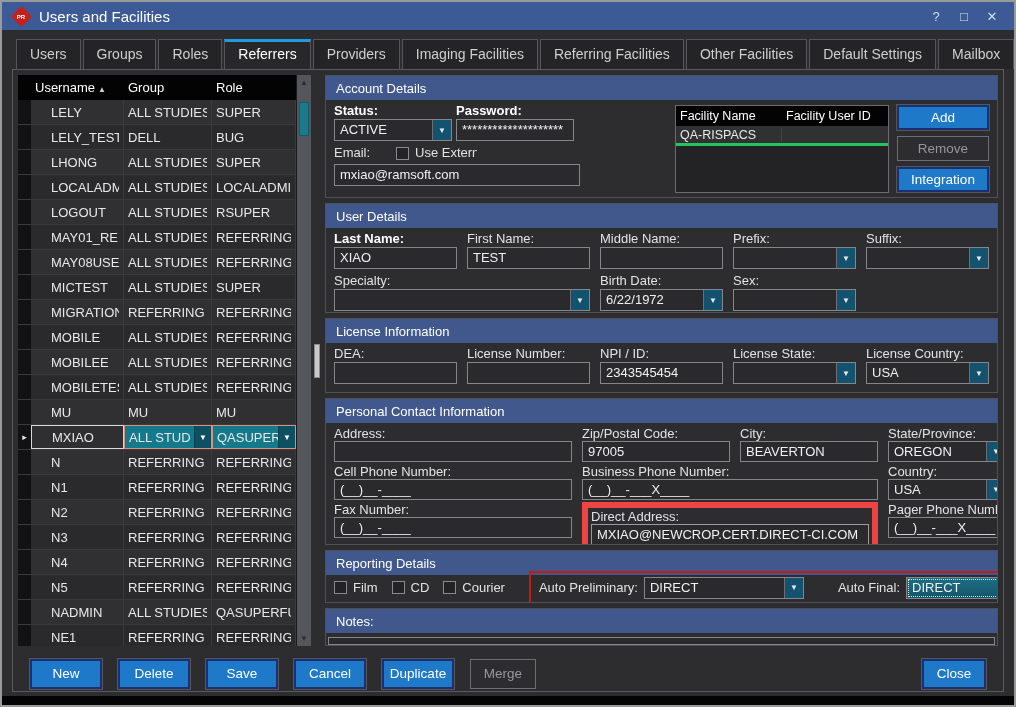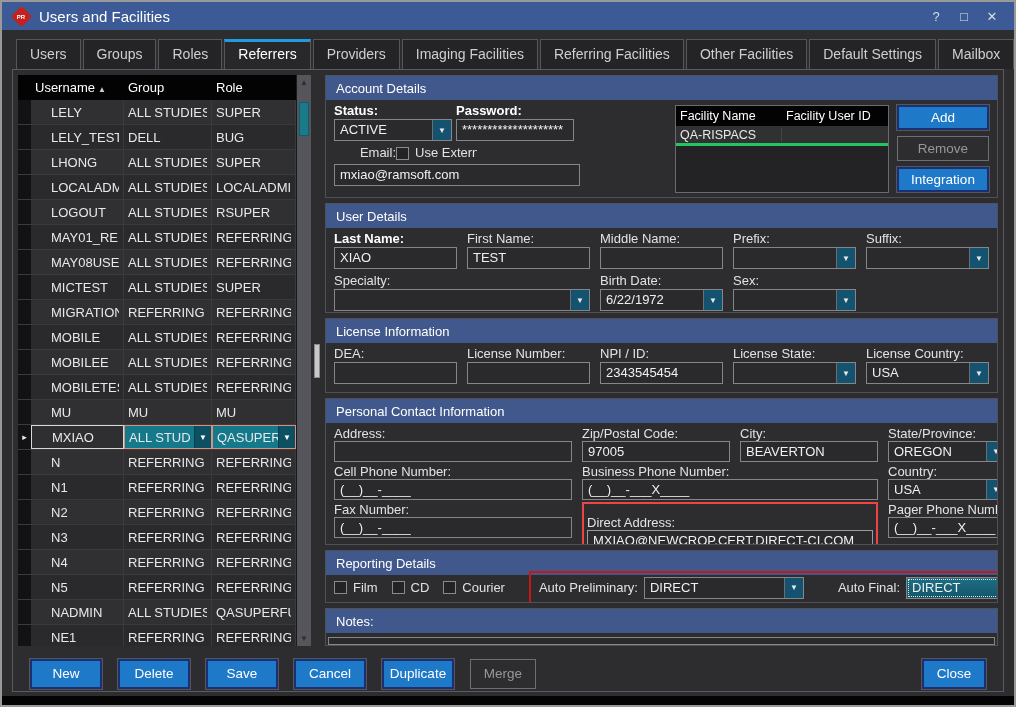--- a/index.html
+++ b/index.html
@@ -73,21 +73,21 @@
                  display:flex; align-items:center; justify-content:center; flex:0 0 auto; }
   .combo.focused { background:linear-gradient(#1d6e86,#155568); outline:1px dotted #e8e8e8; outline-offset:-3px; }
   .fld { display:flex; flex-direction:column; }
 
   
   .p-account { height:123px; }
   .acct-body { display:flex; }
   .acct-fields { width:246px; flex:0 0 auto; }
   .acct-r1 { display:flex; gap:4px; }
   .acct-r1 .fld { width:118px; }
-  .email-row { display:flex; align-items:center; margin:4px 0 3px;text-align:right; }
+  .email-row { display:flex; align-items:center; margin:4px 0 3px; }
   .email-row .flabel { width:62px; }
   .checkbox { width:13px; height:13px; border:1px solid #8a8a8e; background:#232326; margin-right:6px; flex:0 0 auto; }
   .acct-spacer { flex:1; }
   .factable { width:214px; flex:0 0 auto; border:1px solid #6a6a70; margin-top:2px; display:flex; flex-direction:column; background:#232326; height:88px; }
   .fac-head { display:flex; background:#030303; color:#fff; font-size:12.5px; height:20px; align-items:center; flex:0 0 auto; }
   .fac-head .fh1 { width:50%; padding:0 4px; }
   .fac-head .fh2 { width:50%; padding:0 4px; }
   .fac-row { display:flex; background:#313134; border-bottom:3px solid #22c55e; height:20px; align-items:center; color:#e8e8e8; font-size:12.5px; flex:0 0 auto; }
   .fac-row .fc1 { width:50%; padding:0 4px; border-right:1px solid #434346; overflow:hidden; white-space:nowrap; }
   .fac-row .fc2 { width:50%; padding:0 4px; }
@@ -103,21 +103,21 @@
   .span2 { grid-column:span 2; }
 
   
   .p-license { height:75px; }
 
   
   .p-contact { height:147px; }
   .cgrid { display:grid; grid-template-columns:238px 148px 138px 118px; gap:2px 10px; }
   .cgrid .flabel { line-height:15px; }
   .cgrid .input, .cgrid .combo { height:21px; }
-  .redbox { border:2px solid #ef4444; padding:11px 3px 3px; grid-column:span 2; }
+  .redbox { border:6px solid #ef4444; padding:1px 3px 3px; grid-column:span 2; }
   .redbox .input { border-color:#9a9aa0; }
 
   
   .p-reporting { height:53px; }
   .rep-row { display:flex; align-items:center; height:100%; }
   .chk-group { display:flex; align-items:center; margin-right:10px; }
   .chk-group .flabel { margin-right:14px; }
   .rep-redbox { border:2px solid #c41914; display:flex; align-items:center; padding:4px 8px; flex:1; }
   .rep-redbox .flabel { margin-right:6px; }
   .combo-prelim { width:160px; margin-right:34px; }

